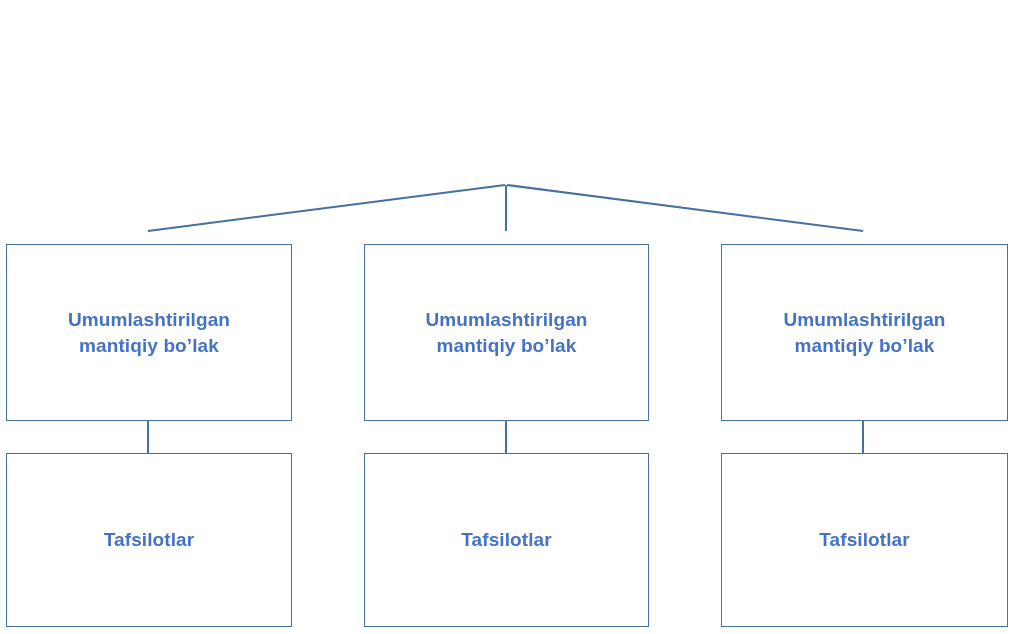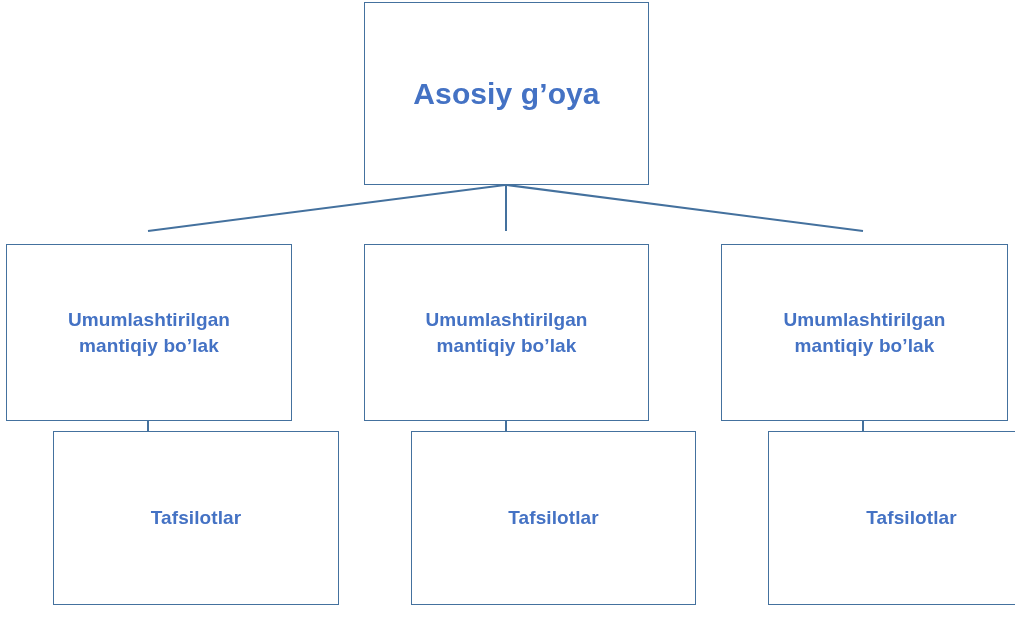--- a/index.html
+++ b/index.html
@@ -58,23 +58,22 @@
     height: 177px;
   }
   .node-branch .node-label {
     font-size: 19px;
   }
   #node-branch-1 { left: 6px;   width: 286px; }
   #node-branch-2 { left: 364px; width: 285px; }
   #node-branch-3 { left: 721px; width: 287px; }
   
   .node-detail {
-    top: 431px;
+    top: 453px;
     height: 174px;
-    margin-left: 47px;
   }
   .node-detail .node-label {
     font-size: 19px;
   }
   #node-detail-1 { left: 6px;   width: 286px; }
   #node-detail-2 { left: 364px; width: 285px; }
   #node-detail-3 { left: 721px; width: 287px; }
 </style>
 </head>
 <body>
@@ -83,23 +82,20 @@
 
   <svg class="connector-layer" viewBox="0 0 1015 634" width="1015" height="634" xmlns="http://www.w3.org/2000/svg">
     <line x1="505" y1="185" x2="148" y2="231" stroke="#44719e" stroke-width="2"></line>
     <line x1="506" y1="185" x2="506" y2="231" stroke="#44719e" stroke-width="2"></line>
     <line x1="507" y1="185" x2="863" y2="231" stroke="#44719e" stroke-width="2"></line>
     <line x1="148" y1="408" x2="148" y2="453" stroke="#44719e" stroke-width="2"></line>
     <line x1="506" y1="408" x2="506" y2="453" stroke="#44719e" stroke-width="2"></line>
     <line x1="863" y1="408" x2="863" y2="453" stroke="#44719e" stroke-width="2"></line>
   </svg>
 
-  <div class="node-box" id="node-root">
-    <span class="node-label">Asosiy g’oya</span>
-  </div>
 
   <div class="node-box node-branch" id="node-branch-1">
     <span class="node-label">Umumlashtirilgan
 mantiqiy bo’lak</span>
   </div>
   <div class="node-box node-branch" id="node-branch-2">
     <span class="node-label">Umumlashtirilgan
 mantiqiy bo’lak</span>
   </div>
   <div class="node-box node-branch" id="node-branch-3">

